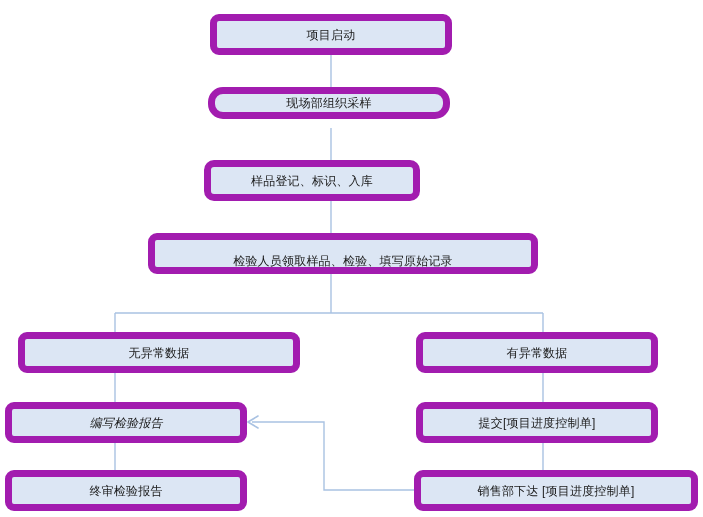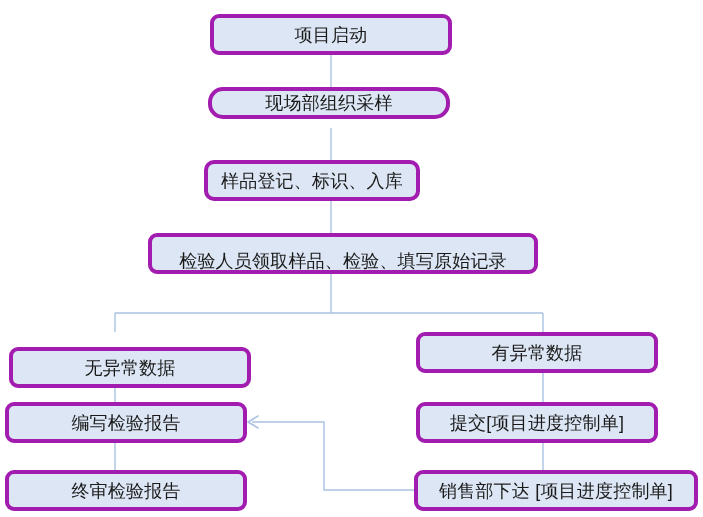--- a/index.html
+++ b/index.html
@@ -22,27 +22,27 @@
     left: 0;
     top: 0;
     width: 703px;
     height: 517px;
     pointer-events: none;
   }
   .node {
     position: absolute;
     box-sizing: border-box;
     background: #dce6f4;
-    border: 4px solid #a21caf;
+    border: 7px solid #a21caf;
     border-radius: 9px;
     display: flex;
     align-items: center;
     justify-content: center;
     color: #1a1a1a;
-    font-size: 18px;
+    font-size: 12px;
     letter-spacing: 0.2px;
     line-height: 1;
     white-space: nowrap;
     z-index: 2;
   }
   .node-label {
     display: block;
   }
 </style>
 </head>
@@ -87,29 +87,29 @@
   </div>
 
   <div class="node" style="left:204px; top:160px; width:216px; height:41px;border-radius:10px;">
     <span class="node-label">样品登记、标识、入库</span>
   </div>
 
   <div class="node" style="left:148px; top:233px; width:390px; height:41px;align-items:flex-end;">
     <span class="node-label">检验人员领取样品、检验、填写原始记录</span>
   </div>
 
-  <div class="node" style="left:9px; top:332px; width:242px; height:41px;margin-top:15px;">
+  <div class="node" style="left:18px; top:332px; width:282px; height:41px;">
     <span class="node-label">无异常数据</span>
   </div>
 
   <div class="node" style="left:416px; top:332px; width:242px; height:41px;text-align:right;">
     <span class="node-label">有异常数据</span>
   </div>
 
-  <div class="node" style="left:5px; top:402px; width:242px; height:41px;">
+  <div class="node" style="left:5px; top:402px; width:242px; height:41px;font-style:italic;">
     <span class="node-label">编写检验报告</span>
   </div>
 
   <div class="node" style="left:416px; top:402px; width:242px; height:41px;">
     <span class="node-label">提交[项目进度控制单]</span>
   </div>
 
   <div class="node" style="left:5px; top:470px; width:242px; height:41px;">
     <span class="node-label">终审检验报告</span>
   </div>

